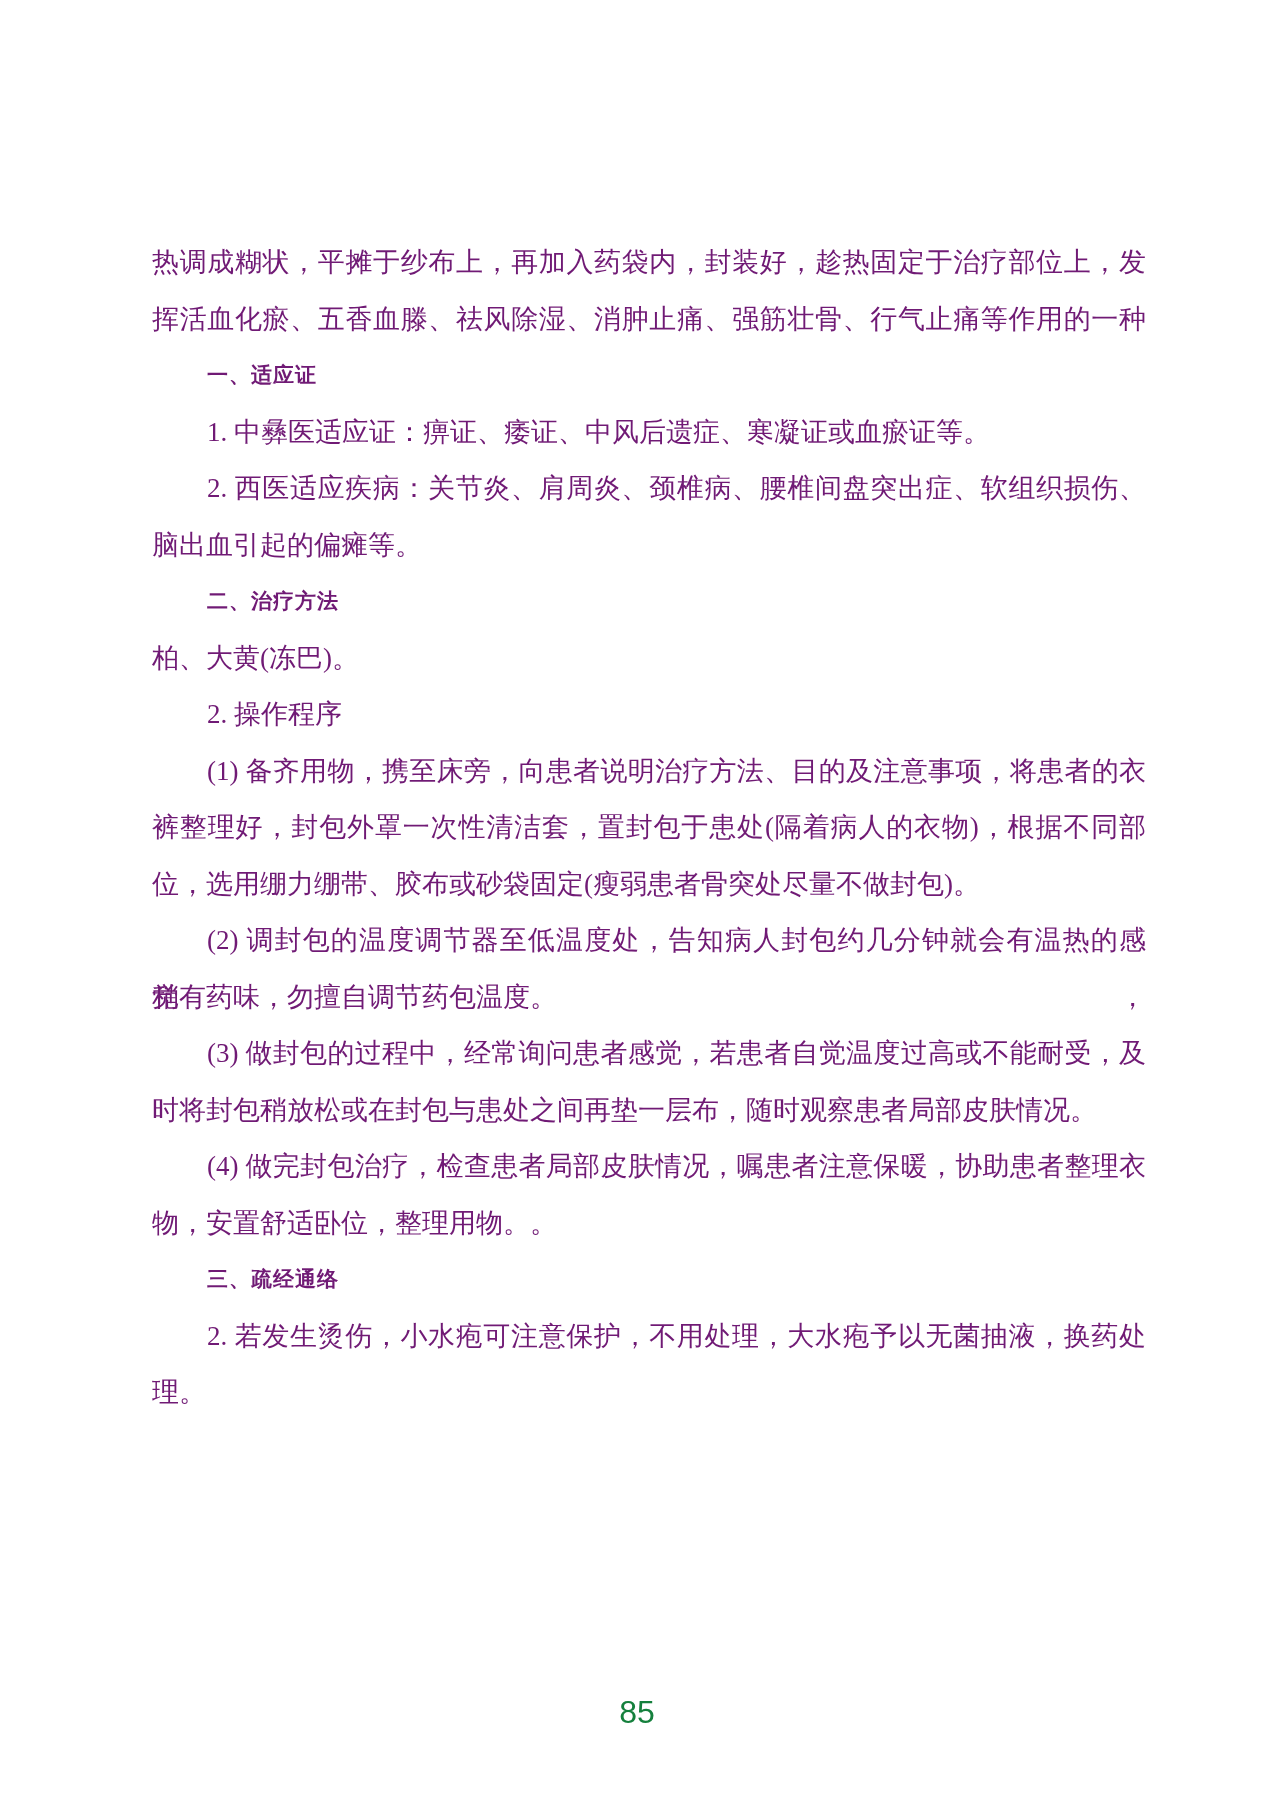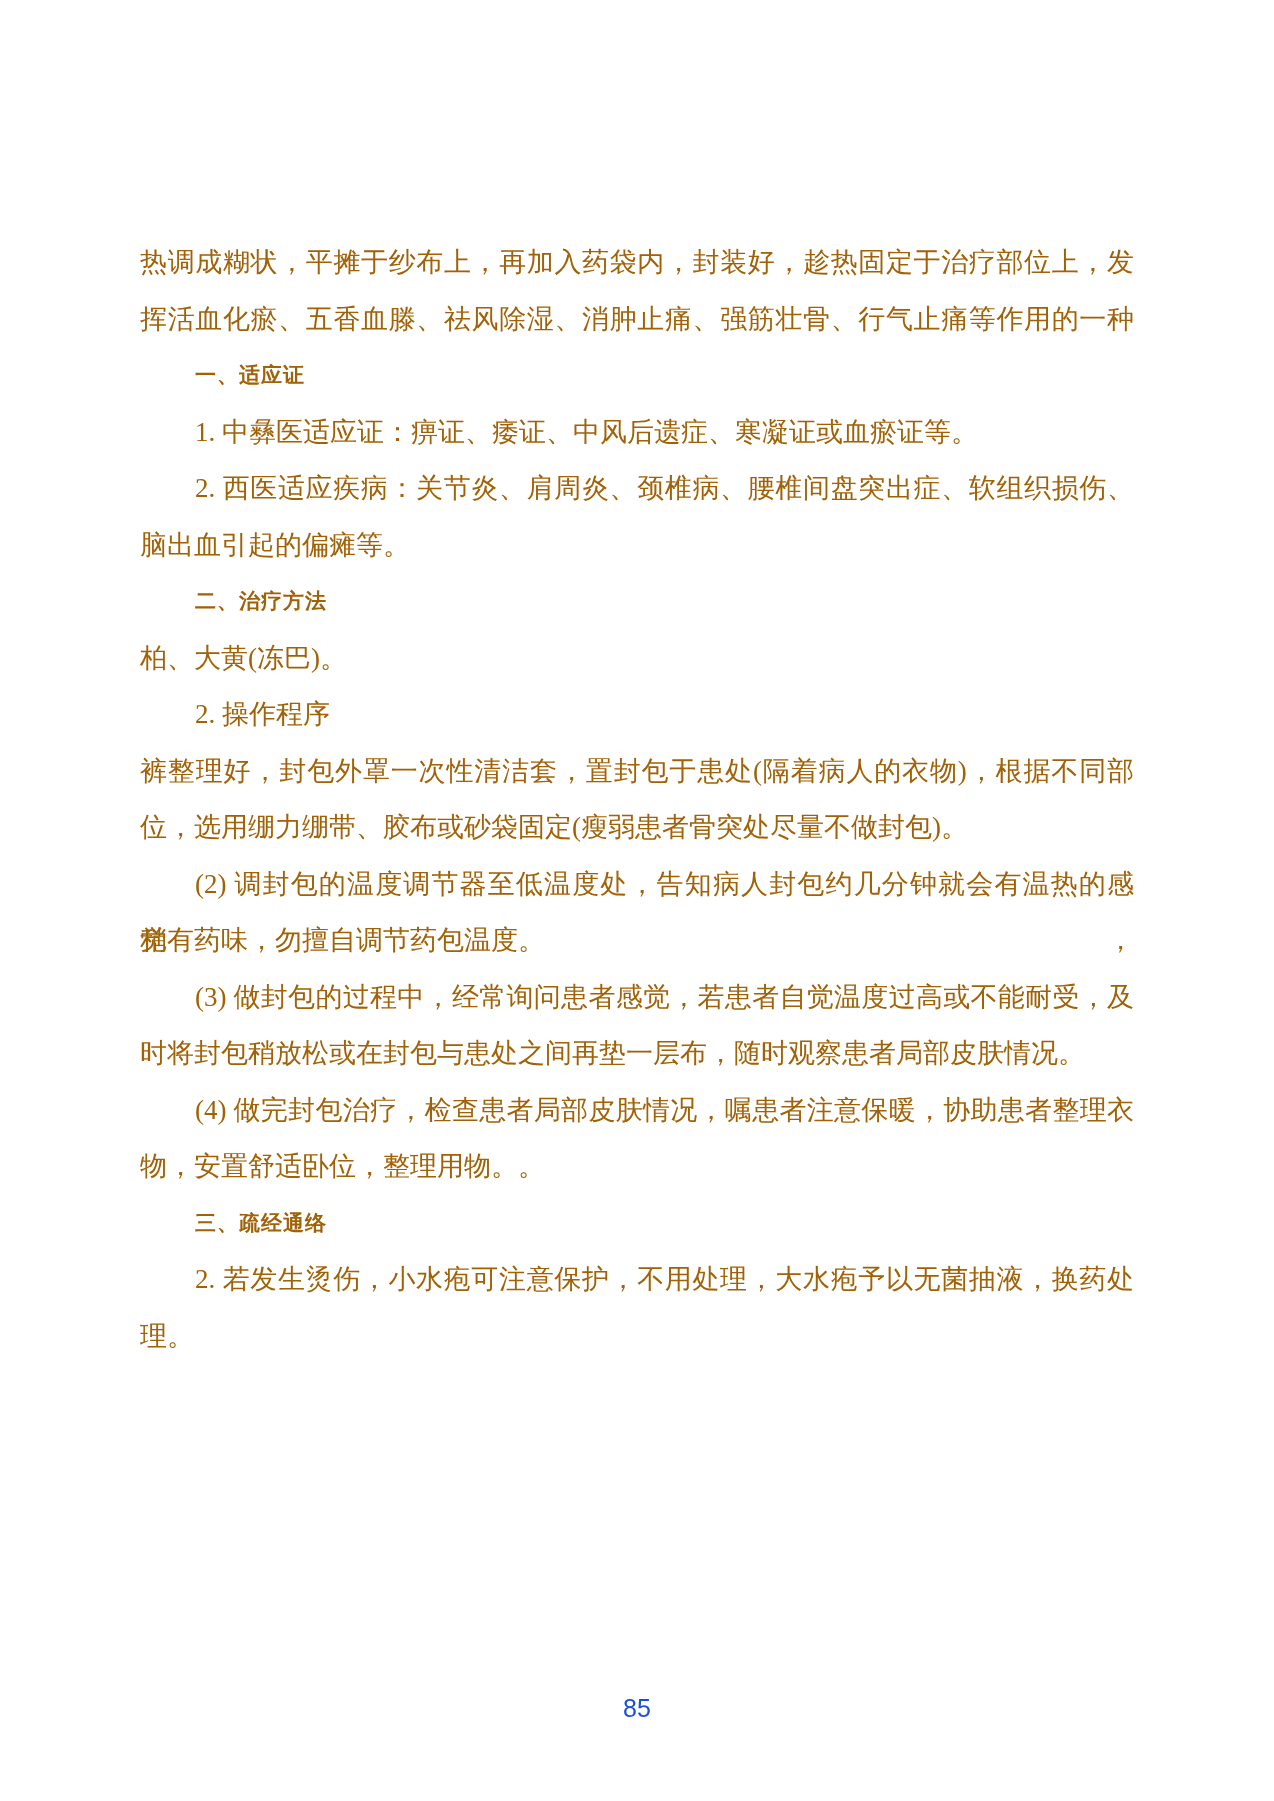--- a/index.html
+++ b/index.html
@@ -11,24 +11,24 @@
     overflow: hidden;
     font-family: "Liberation Serif", "DejaVu Serif", serif;
   }
   .page {
     position: absolute;
     inset: 0;
     background: #ffffff;
   }
   .text-block {
     position: absolute;
-    left: 140px;
+    left: 152px;
     top: 234px;
     width: 994px;
-    color: #a16207;
+    color: #701a75;
   }
   .line {
     font-size: 27px;
     line-height: 56.5px;
     height: 56.5px;
     white-space: normal;
     overflow: visible;
   }
   .line.j {
     text-align: justify;
@@ -42,39 +42,40 @@
     font-family: "Liberation Sans", "DejaVu Sans", sans-serif;
     font-size: 21px;
     letter-spacing: 1px;
   }
   .page-number {
     position: absolute;
     top: 1694px;
     left: 0;
     width: 100%;
     text-align: center;
-    font-size: 25px;
-    color: #1d4ed8;
+    font-size: 32px;
+    color: #15803d;
     font-family: "Liberation Sans", "DejaVu Sans", sans-serif;
   }
 </style>
 </head>
 <body>
 
 <div class="page">
   <div class="text-block">
       <div class="line j">热调成糊状，平摊于纱布上，再加入药袋内，封装好，趁热固定于治疗部位上，发</div>
       <div class="line j">挥活血化瘀、五香血滕、祛风除湿、消肿止痛、强筋壮骨、行气止痛等作用的一种</div>
       <div class="line i b">一、适应证</div>
       <div class="line i">1. 中彝医适应证：痹证、痿证、中风后遗症、寒凝证或血瘀证等。</div>
       <div class="line i j">2. 西医适应疾病：关节炎、肩周炎、颈椎病、腰椎间盘突出症、软组织损伤、</div>
       <div class="line">脑出血引起的偏瘫等。</div>
       <div class="line i b">二、治疗方法</div>
       <div class="line">柏、大黄(冻巴)。</div>
       <div class="line i">2. 操作程序</div>
+      <div class="line i j">(1) 备齐用物，携至床旁，向患者说明治疗方法、目的及注意事项，将患者的衣</div>
       <div class="line j">裤整理好，封包外罩一次性清洁套，置封包于患处(隔着病人的衣物)，根据不同部</div>
       <div class="line">位，选用绷力绷带、胶布或砂袋固定(瘦弱患者骨突处尽量不做封包)。</div>
       <div class="line i j">(2) 调封包的温度调节器至低温度处，告知病人封包约几分钟就会有温热的感觉，</div>
       <div class="line">稍有药味，勿擅自调节药包温度。</div>
       <div class="line i j">(3) 做封包的过程中，经常询问患者感觉，若患者自觉温度过高或不能耐受，及</div>
       <div class="line">时将封包稍放松或在封包与患处之间再垫一层布，随时观察患者局部皮肤情况。</div>
       <div class="line i j">(4) 做完封包治疗，检查患者局部皮肤情况，嘱患者注意保暖，协助患者整理衣</div>
       <div class="line">物，安置舒适卧位，整理用物。。</div>
       <div class="line i b">三、疏经通络</div>
       <div class="line i j">2. 若发生烫伤，小水疱可注意保护，不用处理，大水疱予以无菌抽液，换药处</div>

